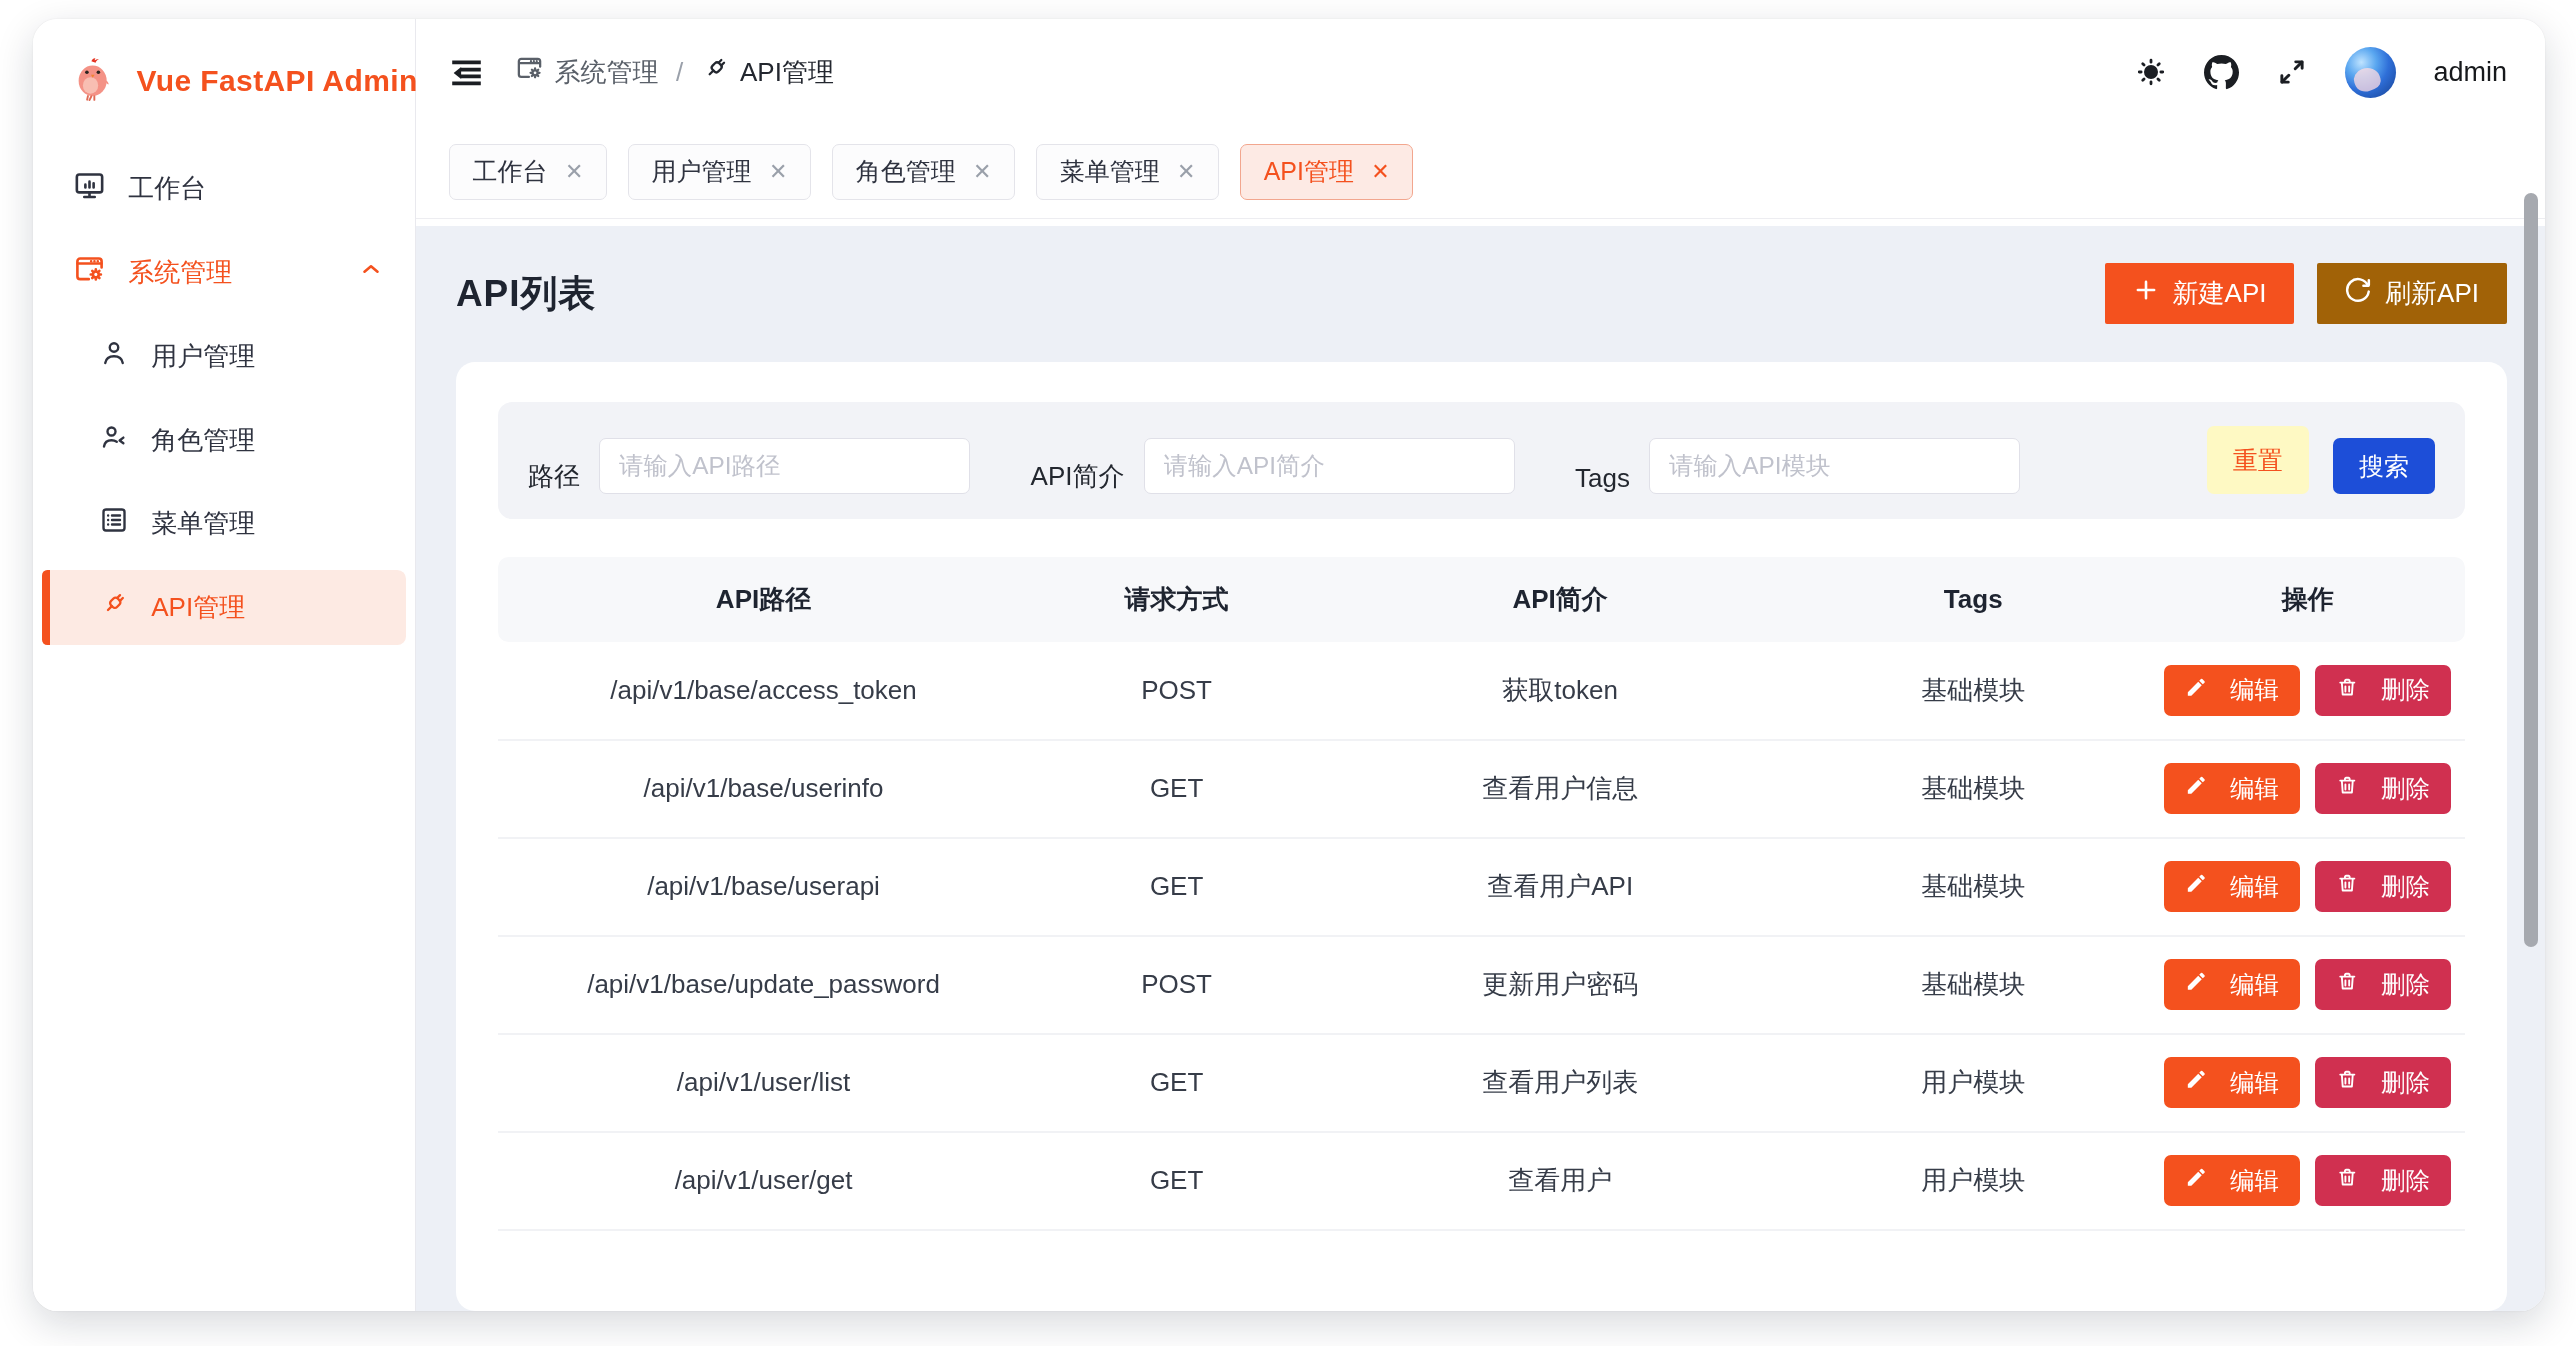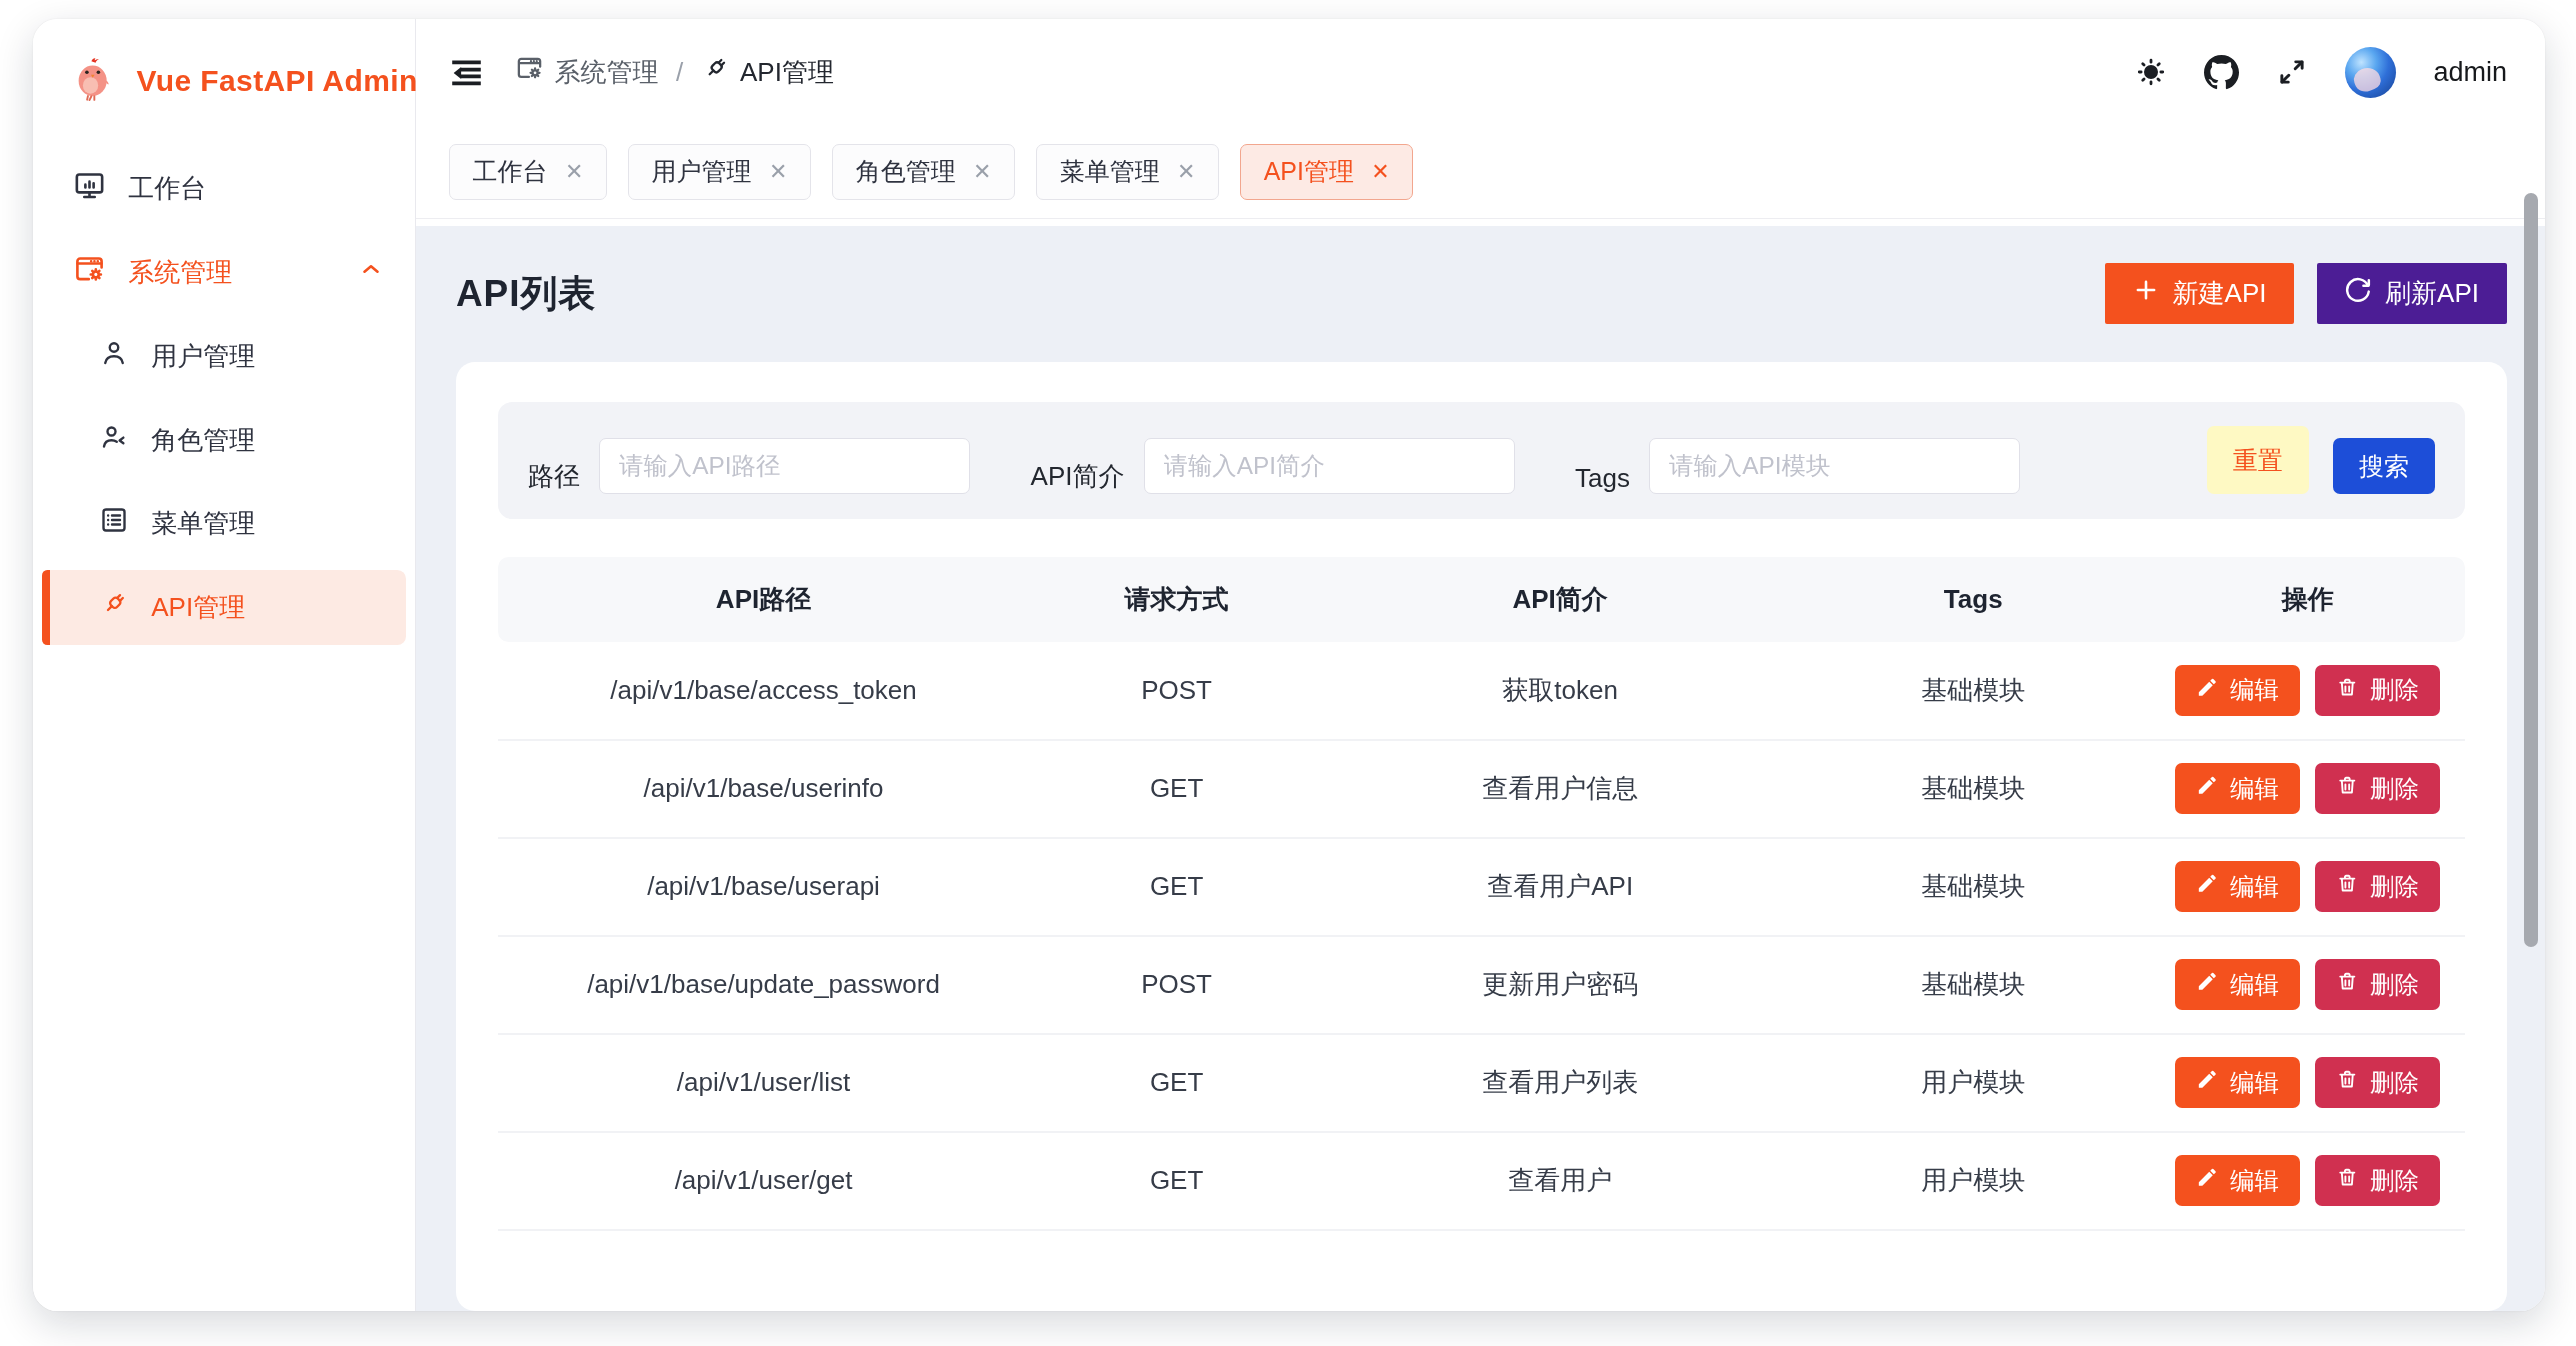--- a/index.html
+++ b/index.html
@@ -46,21 +46,21 @@
   .tab.active { background:#fdeae4; border-color:#f2a68e; color:#f4511e; }
   .tab.active .x { color:#f4511e; }
 
   .content { flex:1; background:#edf0f6; padding:37px 38px 0 40px; display:flex; flex-direction:column; overflow:hidden;margin-top:7px; }
   .title-row { display:flex; align-items:center; }
   .page-title { font-size:37px; font-weight:600; color:#1e2430; letter-spacing:0.9px; }
   .title-actions { margin-left:auto; display:flex; gap:22.6px; }
   .btn { border:none; height:61px; border-radius:2px; padding:0 28px; font-size:26px; color:#fff;
     display:inline-flex; align-items:center; gap:14px; cursor:pointer; font-family:inherit; }
   .btn-create { background:#f4511e; }
-  .btn-refresh { background:#4c1d95;justify-content:flex-end; }
+  .btn-refresh { background:#a16207;justify-content:flex-end; }
 
   .card { margin-top:38px; background:#fff; border-radius:19px; padding:40px 42px; flex:1; }
 
   .filter-panel { background:#f2f3f7; border-radius:14px; padding:24.4px 30px; display:flex; align-items:flex-end; gap:19px; }
   .f-label { font-size:26px; color:#23272f; white-space:nowrap; }
   .f-gap { width:22.6px; }
   .f-input { width:371px; height:56px; background:#fff; border:1.7px solid #e0e0e8; border-radius:7px;
     font-size:24.4px; color:#333; padding:16px 19px; font-family:inherit; }
   .f-input::placeholder { color:#c0c2cc; }
   .btn-reset { margin-left:auto; background:#fef9c3; color:#f4511e; height:68px; padding:0 26px; border-radius:7px;
@@ -71,21 +71,21 @@
   table { width:100%; border-collapse:collapse; margin-top:38px; }
   thead th { background:#f7f8fa; height:85px; font-size:26px; font-weight:600; color:#1e2430; text-align:center; }
   thead th:first-child { border-radius:10.5px 0 0 10.5px; }
   thead th:last-child { border-radius:0 10.5px 10.5px 0; }
   tbody tr { border-bottom:2.6px solid #f1f2f5; }
   tbody td { height:98px; text-align:center; font-size:26px; color:#363c48; }
   .col-path  { width:27%; } .col-method{ width:15%; } .col-sum { width:24%; }
   .col-tags  { width:18%; } .col-ops  { width:16%; }
   .row-actions { display:flex; justify-content:center; gap:15.7px; }
   .btn-sm { height:51px; padding:0 21px; border-radius:7px; border:none; color:#fff; font-size:24.4px;
-    display:inline-flex; align-items:center; gap:11px; cursor:pointer; font-family:inherit; }
+    display:inline-flex; align-items:center; gap:22px; cursor:pointer; font-family:inherit; }
   .btn-edit { background:#f4511e; }
   .btn-del  { background:#d03050; }
 
   .scroll-thumb { position:absolute; right:7px; top:174px; width:14px; height:754px; background:#a6a9af; border-radius:7px; z-index:9; cursor:pointer; }
 </style>
 </head>
 <body>
 
 <div class="window">
 

